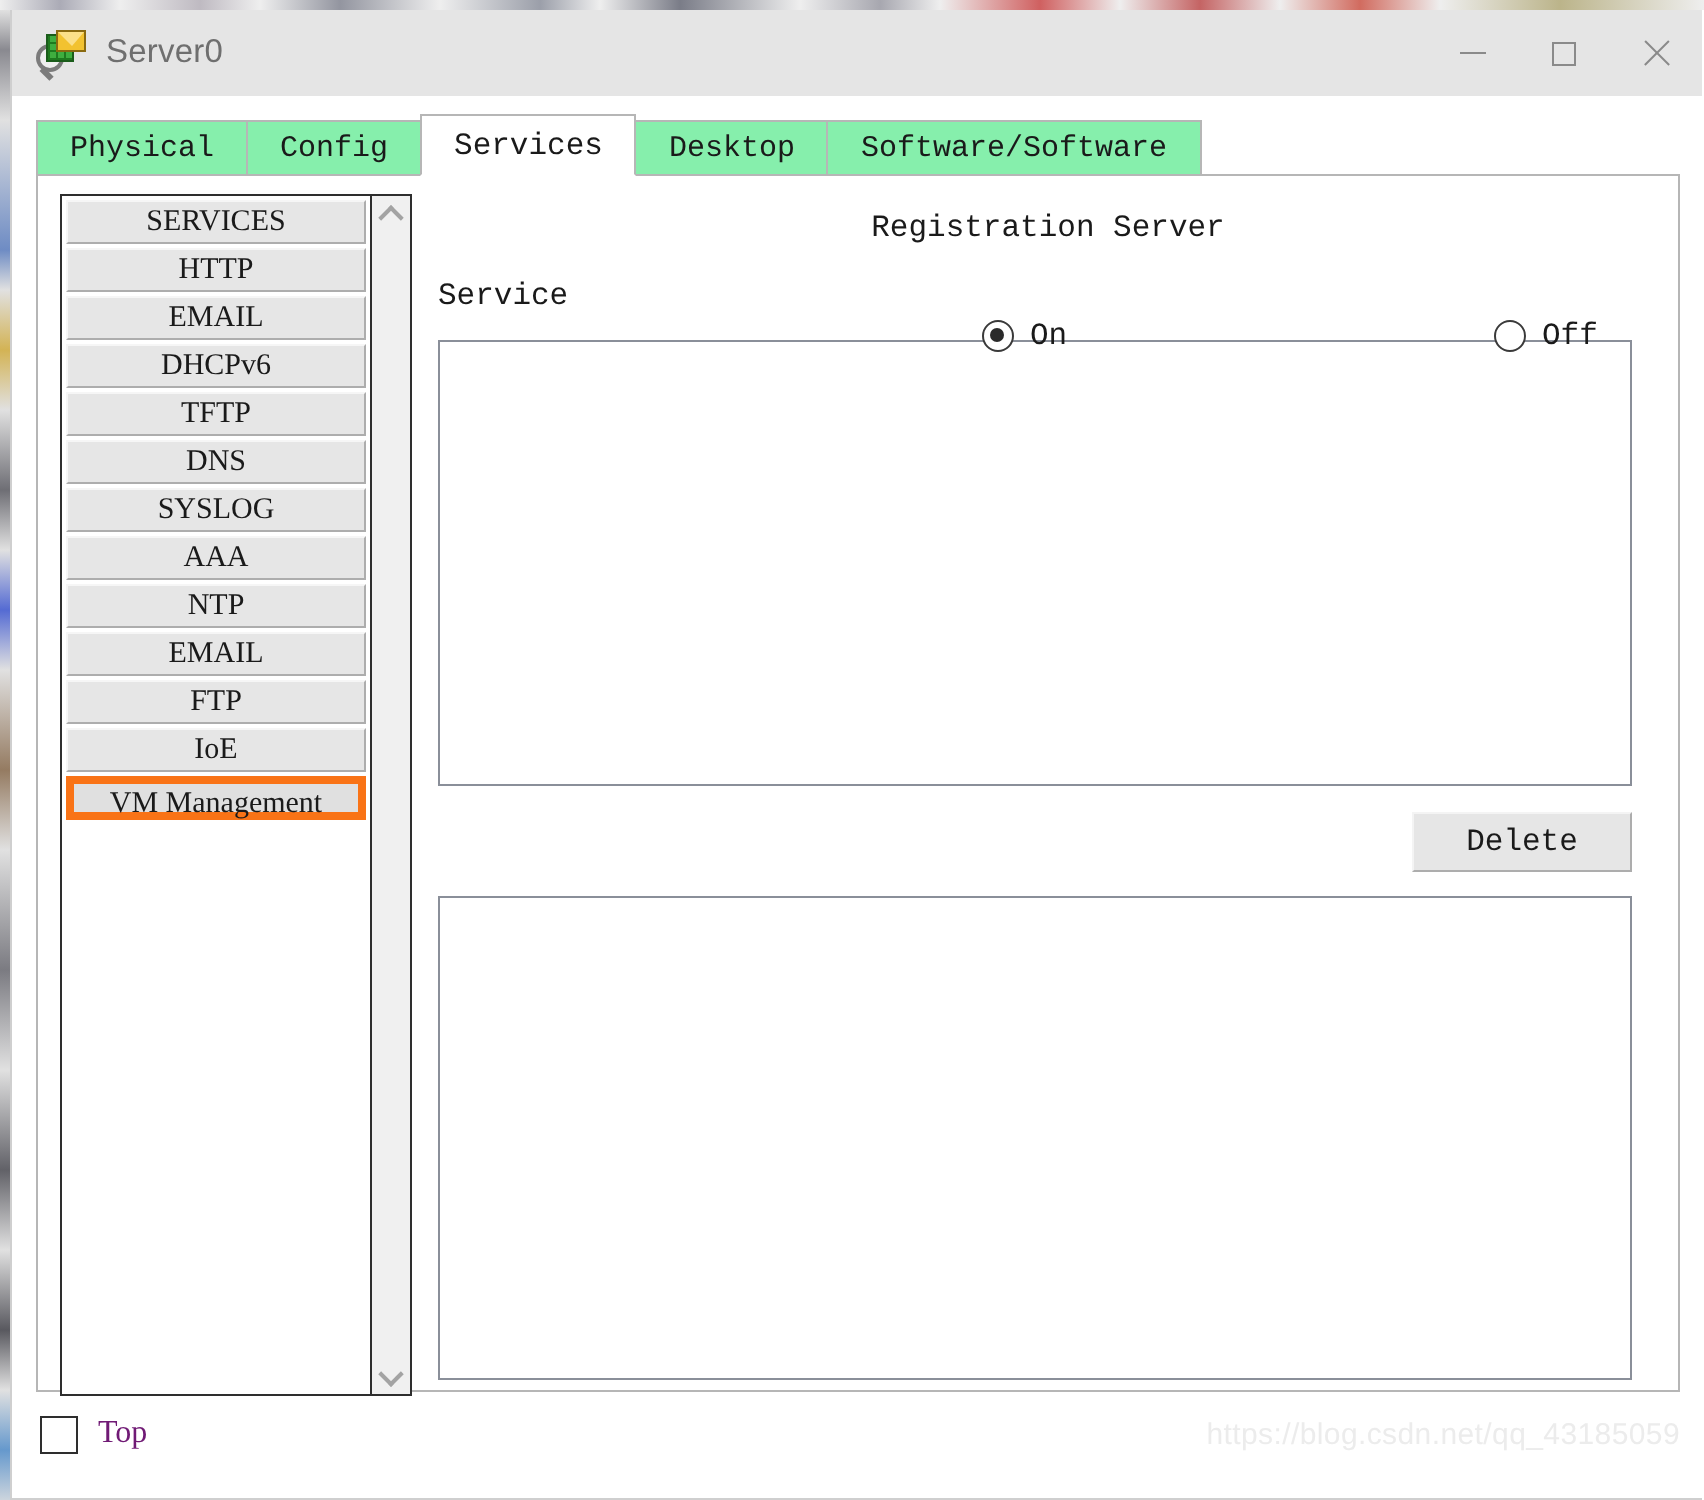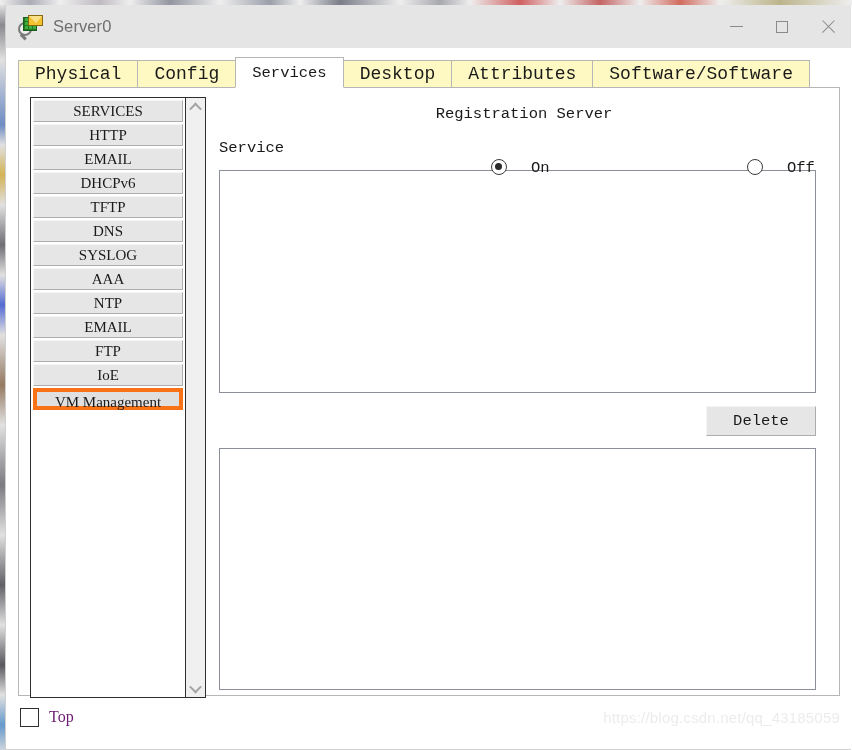--- a/index.html
+++ b/index.html
@@ -118,22 +118,22 @@
   #tabstrip:after {
     content:''; position:absolute; left:0; right:0; bottom:0;
     height:1px; background:#b6b6b6;
   }
   .tab {
     position: relative;
     height: 28px;
     padding: 0 16px;
     display: flex; align-items: center; justify-content: center;
     font-family: "Liberation Mono", monospace;
-    font-size: 18px; color: #1a1a1a;
-    background: #fef9c3;
+    font-size: 15px; color: #1a1a1a;
+    background: #86efac;
     border: 1px solid #b6b6b6;
     border-bottom: 1px solid #b6b6b6;
     margin-right: -1px;
     z-index: 1;
   }
   .tab.active {
     background: #ffffff;
     height: 31px;
     border-bottom: 1px solid #ffffff;
     z-index: 3;
@@ -217,21 +217,21 @@
     position: relative;
     height: 30px; margin-top: 10px;
     display: flex; align-items: center;
   }
   #service-label {
     font-family: "Liberation Mono", monospace;
     font-size: 15.5px; color: #1a1a1a;
   }
   .radio-group {
     position: absolute;
-    display: flex; align-items: flex-start; gap: 24px;
+    display: flex; align-items: center; gap: 8px;
     cursor: default;
     margin-top: 39px;
   }
   #radio-on  { left: 272px; }
   #radio-off { left: 528px; }
   .radio {
     position: relative;
     width: 16px; height: 16px;
     border: 1.5px solid #3a3a3a; border-radius: 50%;
     background: #ffffff;
@@ -334,21 +334,20 @@
         <span class="close-g"></span>
       </div>
     </div>
   </div>
 
   <div id="tabstrip">
       <div class="tab">Physical</div>
       <div class="tab">Config</div>
       <div class="tab active">Services</div>
       <div class="tab">Desktop</div>
-      <div class="tab">Attributes</div>
       <div class="tab">Software/Software</div>
     </div>
 
   <div id="content">
 
     <div id="sidebar-wrap">
       <div id="sidebar-list">
           <div class="svc-btn header">SERVICES</div>
           <div class="svc-btn">HTTP</div>
           <div class="svc-btn">EMAIL</div>

